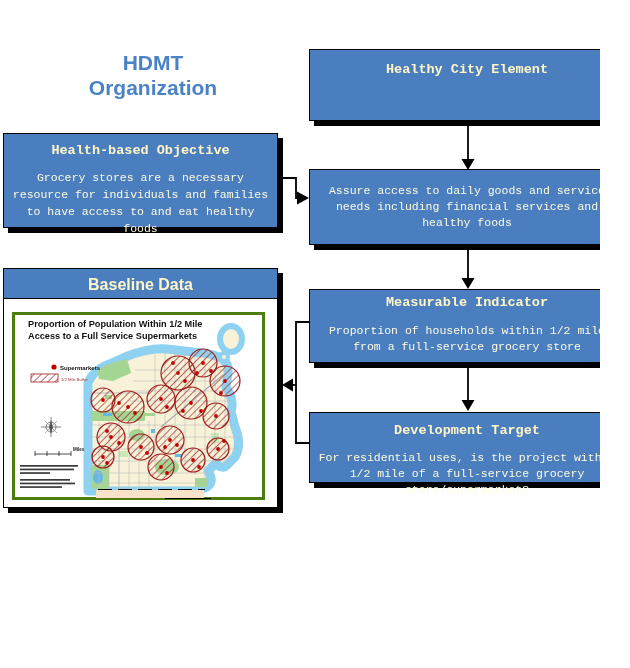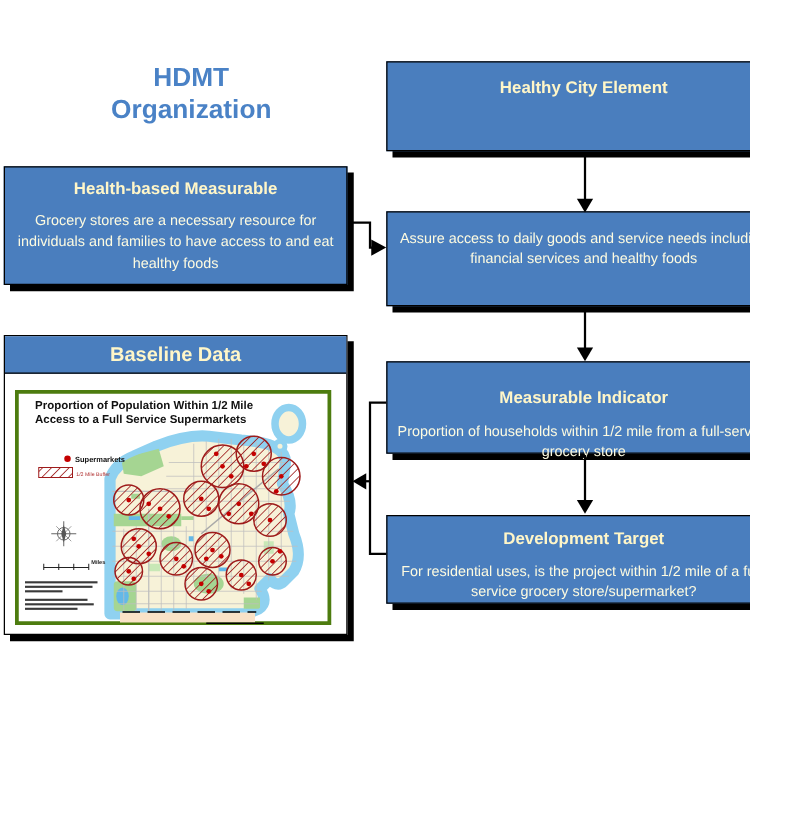--- a/index.html
+++ b/index.html
@@ -8,41 +8,42 @@
   #canvas {
     position:relative; width:600px; height:668px; background:#fff; overflow:hidden;
   }
   .flowbox {
     position:absolute;
     background:var(--box-blue);
     border:1px solid #000;
     box-shadow:5px 5px 0 #000;
     text-align:center;
     color:var(--body-text);
+    font-family:Liberation Mono, monospace;
   }
   .flowbox .box-title {
     font-weight:bold;
     font-size:13.5px;
     color:var(--title-text);
   }
   .flowbox .box-body {
     font-size:11.5px;
     line-height:16px;
     color:var(--body-text);
     padding:0 8px;
   }
   
   #box-hce { left:309px; top:49px;  width:316px; height:72px; }
   #box-hce .box-title { padding-top:12px; }
   #box-hce .box-body  { margin-top:19px; }
   #box-cho { left:309px; top:169px; width:316px; height:76px; }
   #box-cho .box-title { padding-top:8px; }
   #box-cho .box-body  { margin-top:13px; }
   #box-mi  { left:309px; top:289px; width:316px; height:74px; }
-  #box-mi .box-title { padding-top:20px; }
+  #box-mi .box-title { padding-top:5px; }
   #box-mi .box-body  { margin-top:13px; }
   #box-dt  { left:309px; top:412px; width:316px; height:71px; }
   #box-dt .box-title { padding-top:10px; }
   #box-dt .box-body  { margin-top:12px; }
   
   #box-hbr { left:3px; top:133px; width:275px; height:95px; }
   #box-hbr .box-title { padding-top:9px; }
   #box-hbr .box-body  { margin-top:11px; line-height:17px; }
   #page-title {
     position:absolute; left:58px; top:50px; width:190px;
@@ -87,21 +88,21 @@
     <div class="box-title">Measurable Indicator</div>
     <div class="box-body">Proportion of households within 1/2 mile from a full-service grocery store</div>
   </div>
 
   <div class="flowbox" id="box-dt">
     <div class="box-title">Development Target</div>
     <div class="box-body">For residential uses, is the project within 1/2 mile of a full-service grocery store/supermarket?</div>
   </div>
 
   <div class="flowbox" id="box-hbr">
-    <div class="box-title">Health-based Measurable</div>
+    <div class="box-title">Health-based Objective</div>
     <div class="box-body">Grocery stores are a necessary resource for individuals and families to have access to and eat healthy foods</div>
   </div>
 
   <div id="box-bd">
     <div id="bd-header">Baseline Data</div>
 
     <div id="map-frame">
       <svg width="251" height="186" viewBox="0 0 251 186">
         <defs>
           <pattern id="hatch" width="5" height="5" patternUnits="userSpaceOnUse" patternTransform="rotate(45)">

